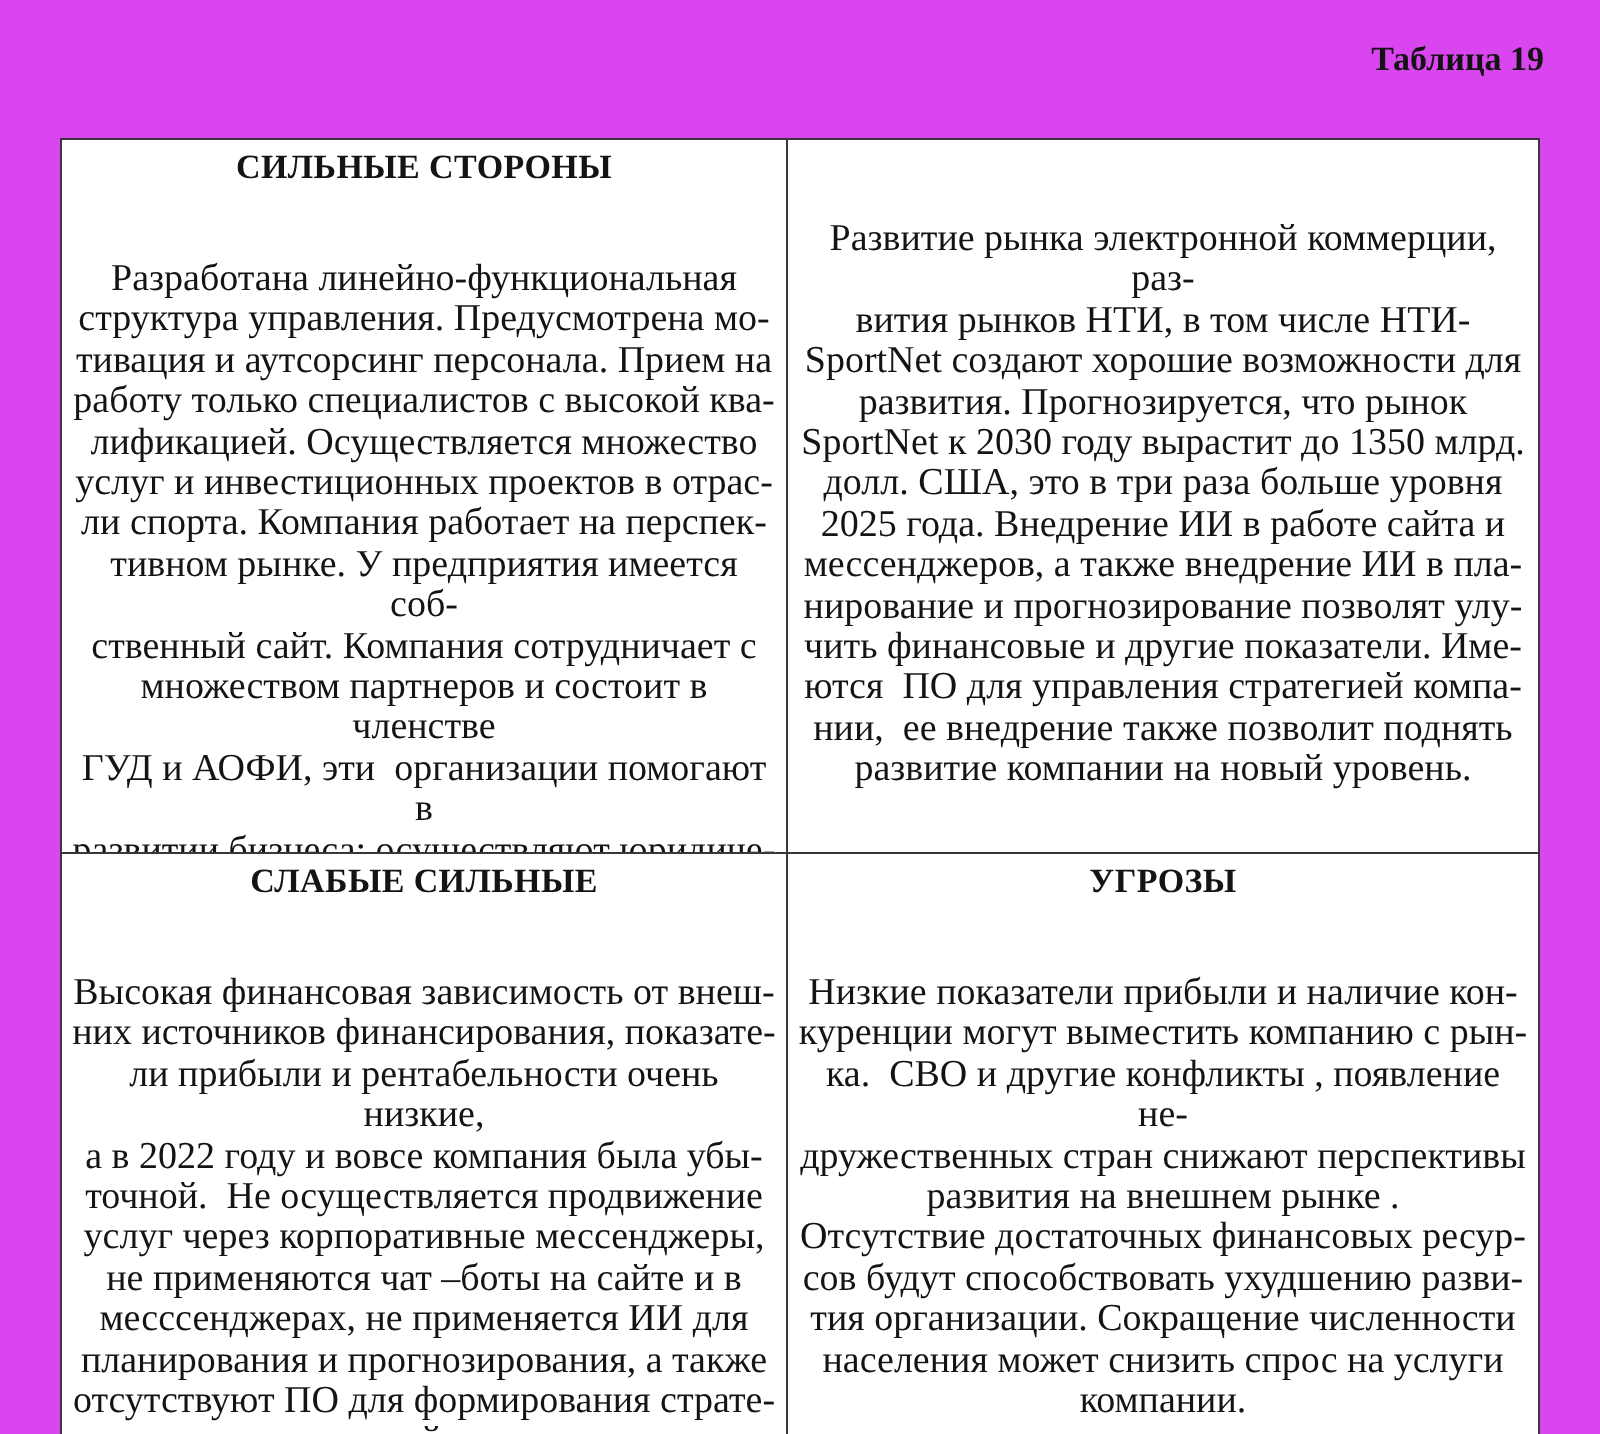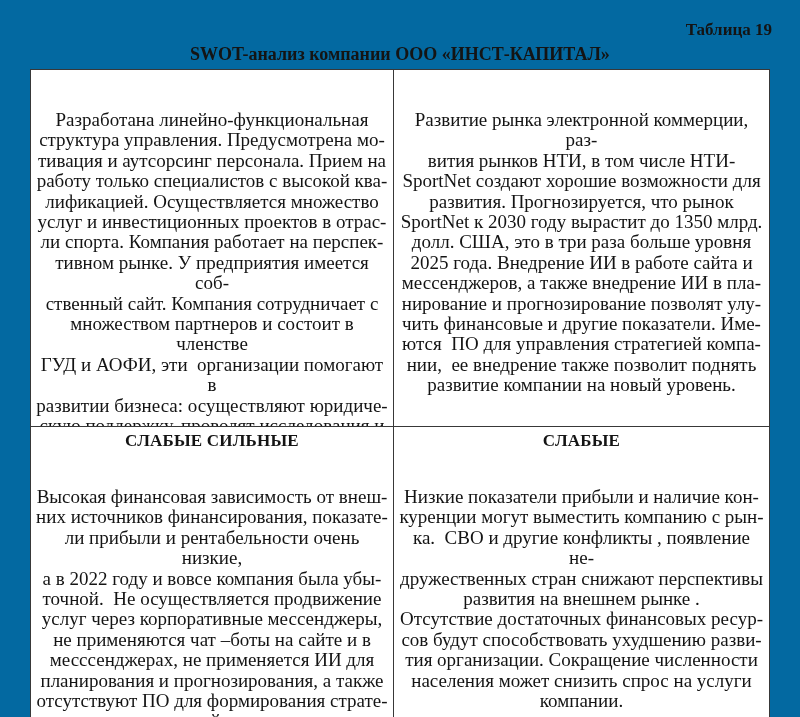--- a/index.html
+++ b/index.html
@@ -1,20 +1,20 @@
 <!DOCTYPE html>
 <html lang="ru"><head>
 <meta charset="utf-8">
 <style>
   html, body { margin: 0; padding: 0; }
   .page {
     position: relative;
     width: 800px;
     height: 717px;
-    background: #0369a1;
+    background: #d946ef;
     overflow: hidden;
     font-family: "Liberation Serif", "DejaVu Serif", serif;
     color: #141414;
   }
   .caption-num {
     position: absolute;
     top: 20px;
     right: 28px;
     font-weight: bold;
     font-size: 17px;
@@ -64,25 +64,25 @@
     white-space: pre-wrap;
   }
 </style>
 </head>
 <body>
 
 <div class="page">
 
   <div class="caption-num">Таблица 19</div>
 
-  <div class="doc-title">SWOT-анализ компании ООО «ИНСТ-КАПИТАЛ»</div>
 
   <div class="swot-table">
 
     <div class="cell col-left row-top">
+      <div class="cell-header">СИЛЬНЫЕ СТОРОНЫ</div>
       <div class="cell-body">Разработана линейно-функциональная
 структура управления. Предусмотрена мо-
 тивация и аутсорсинг персонала. Прием на
 работу только специалистов с высокой ква-
 лификацией. Осуществляется множество
 услуг и инвестиционных проектов в отрас-
 ли спорта. Компания работает на перспек-
 тивном рынке. У предприятия имеется соб-
 ственный сайт. Компания сотрудничает с
 множеством партнеров и состоит в членстве
@@ -118,21 +118,21 @@
 точной.  Не осуществляется продвижение
 услуг через корпоративные мессенджеры,
 не применяются чат –боты на сайте и в
 месссенджерах, не применяется ИИ для
 планирования и прогнозирования, а также
 отсутствуют ПО для формирования страте-
 гических направлений развития компании.</div>
     </div>
 
     <div class="cell row-bottom">
-      <div class="cell-header">СЛАБЫЕ</div>
+      <div class="cell-header">УГРОЗЫ</div>
       <div class="cell-body">Низкие показатели прибыли и наличие кон-
 куренции могут выместить компанию с рын-
 ка.  СВО и другие конфликты , появление не-
 дружественных стран снижают перспективы
 развития на внешнем рынке .
 Отсутствие достаточных финансовых ресур-
 сов будут способствовать ухудшению разви-
 тия организации. Сокращение численности
 населения может снизить спрос на услуги
 компании.</div>

